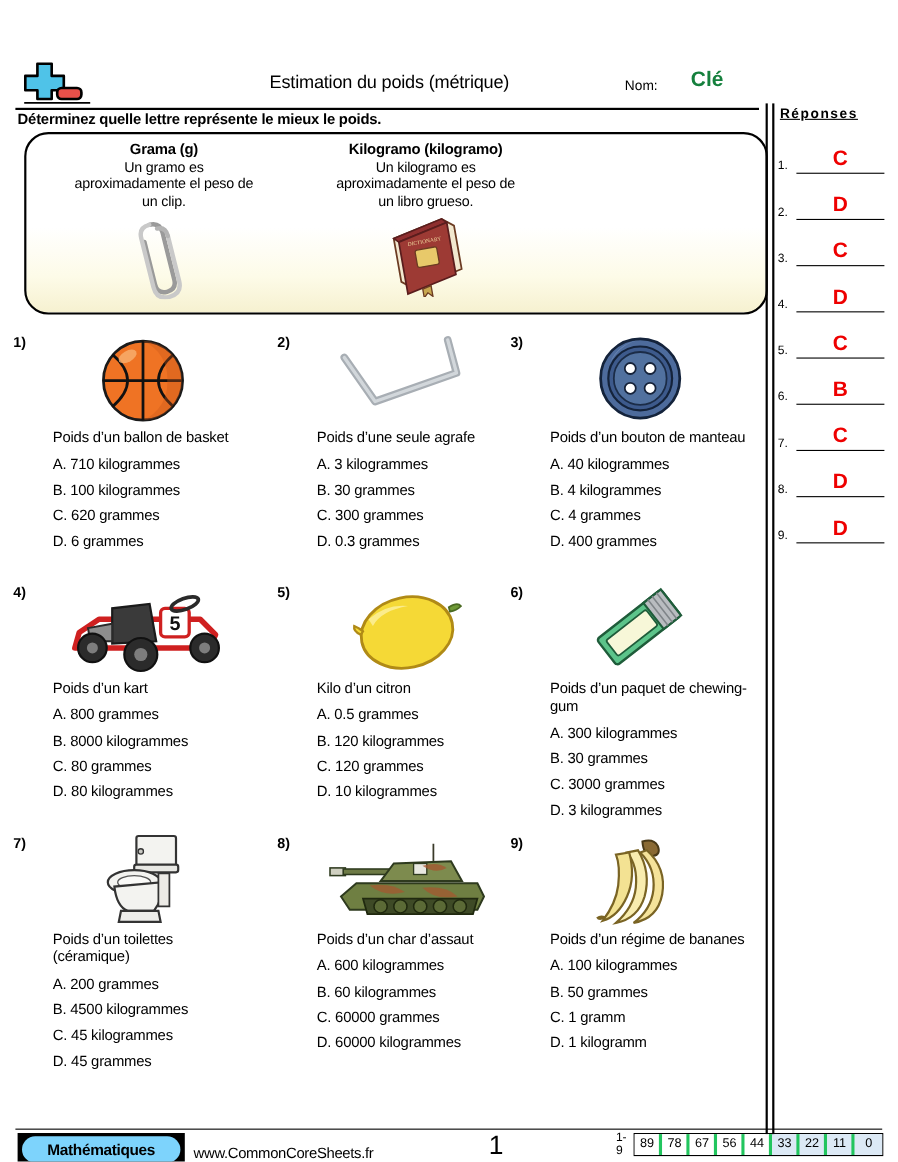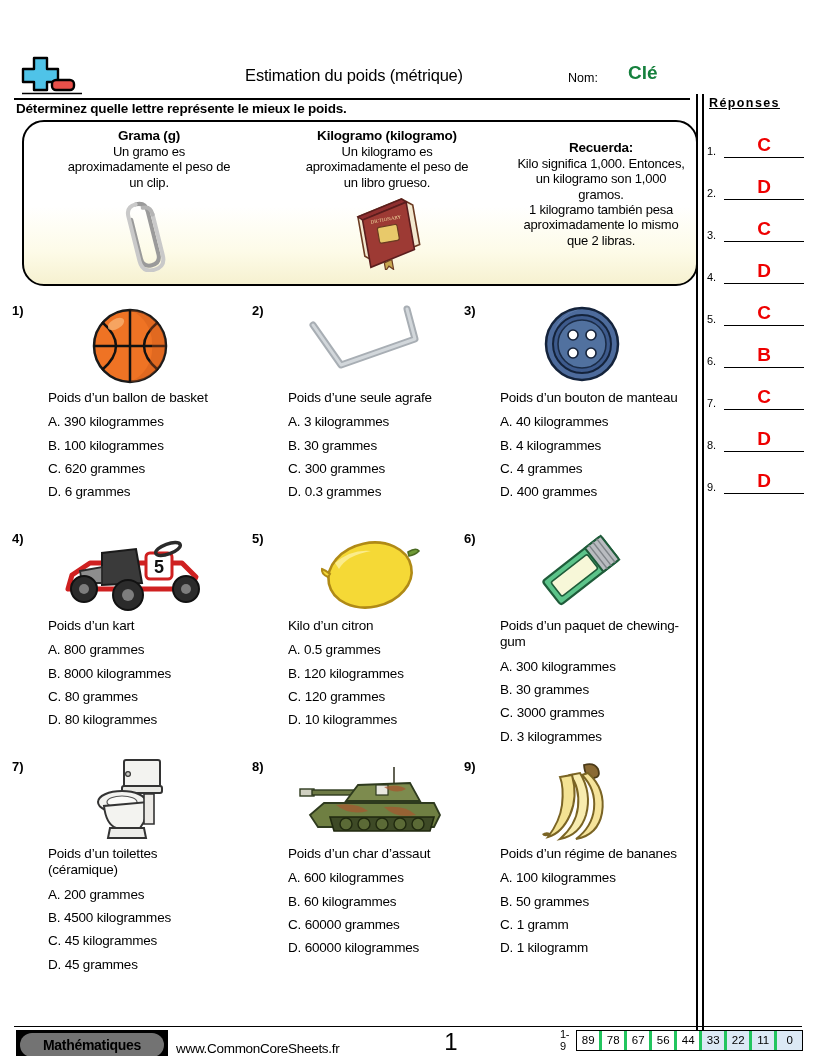--- a/index.html
+++ b/index.html
@@ -220,21 +220,21 @@
     position: absolute;
     left: 16px; top: 998px;
     width: 152px; height: 30px;
     background: #000;
     display: flex;
     align-items: center;
     justify-content: center;
   }
   .brand-pill {
     width: 144px; height: 24px;
-    background: #737373;
+    background: #7dd3fc;
     border-radius: 12px;
     display: flex;
     align-items: center;
     justify-content: center;
     font-size: 14px;
     font-weight: bold;
     letter-spacing: -0.3px;
   }
   .site-url {
     position: absolute;
@@ -331,31 +331,20 @@
             <path d="M16 18 L62 8 L66 12 L20 22 Z" fill="#8f2f2f" stroke="#5a1d1d" stroke-width="1.4"></path>
             <path d="M20 22 L66 12 L66 60 L20 70 Z" fill="#9d3a34" stroke="#5a1d1d" stroke-width="1.6"></path>
             <rect x="33" y="32" width="20" height="16" rx="2" fill="#e8c96a" stroke="#6b3b22" stroke-width="1.2"></rect>
             <text x="43" y="27" font-size="5" fill="#f2dca0" text-anchor="middle" font-family="'Liberation Serif', serif">DICTIONARY</text>
             <path d="M34 68 L34 76 L38 72 L42 76 L42 66 Z" fill="#c8a850" stroke="#6b3b22" stroke-width="1.2"></path>
           </g>
         </svg>
       </div>
     </div>
 
-    <div class="info-col c3">
-      <div class="info-head">Recuerda:</div>
-      <div class="info-body">
-        <p>Kilo significa 1,000. Entonces,</p>
-        <p>un kilogramo son 1,000</p>
-        <p>gramos.</p>
-        <p>1 kilogramo también pesa</p>
-        <p>aproximadamente lo mismo</p>
-        <p>que 2 libras.</p>
-      </div>
-    </div>
   </div>
 
   <div class="divider-a"></div>
   <div class="divider-b"></div>
 
   <div class="answers">
     <div class="answers-title">Réponses</div>
 
     <div class="ans-row">
       <span class="ans-num">1.</span>
@@ -407,21 +396,21 @@
             <path d="M44 10 v72" fill="none" stroke="#111" stroke-width="2.5"></path>
             <path d="M8 46 h72" fill="none" stroke="#111" stroke-width="2.5"></path>
             <path d="M16 22 q28 24 0 48" fill="none" stroke="#111" stroke-width="2.5"></path>
             <path d="M72 22 q-28 24 0 48" fill="none" stroke="#111" stroke-width="2.5"></path>
             <ellipse cx="30" cy="24" rx="9" ry="5" fill="#f8b070" opacity="0.8" transform="rotate(-30 30 24)"></ellipse>
             <path d="M44 10 a36 36 0 0 1 34 26 a36 36 0 0 1 -34 46 a36 36 0 0 0 22 -36 a36 36 0 0 0 -22 -36" fill="#c9561b" opacity="0.35"></path>
           </svg>
         </div>
         <div class="qprompt">Poids d’un ballon de basket</div>
         <div class="qchoices">
-          <div class="qchoice">A. 390 kilogrammes</div>
+          <div class="qchoice">A. 710 kilogrammes</div>
           <div class="qchoice">B. 100 kilogrammes</div>
           <div class="qchoice">C. 620 grammes</div>
           <div class="qchoice">D. 6 grammes</div>
         </div>
       </div>
 
       <div class="qcell col2">
         <span class="qnum">2)</span>
         <div class="qart">
           <svg width="150" height="86" viewBox="0 0 150 86">

